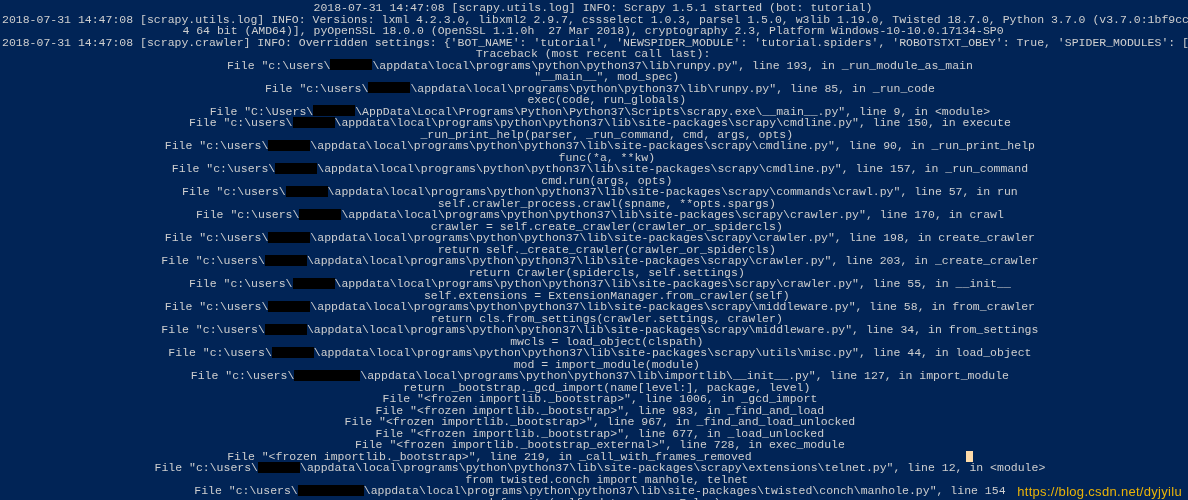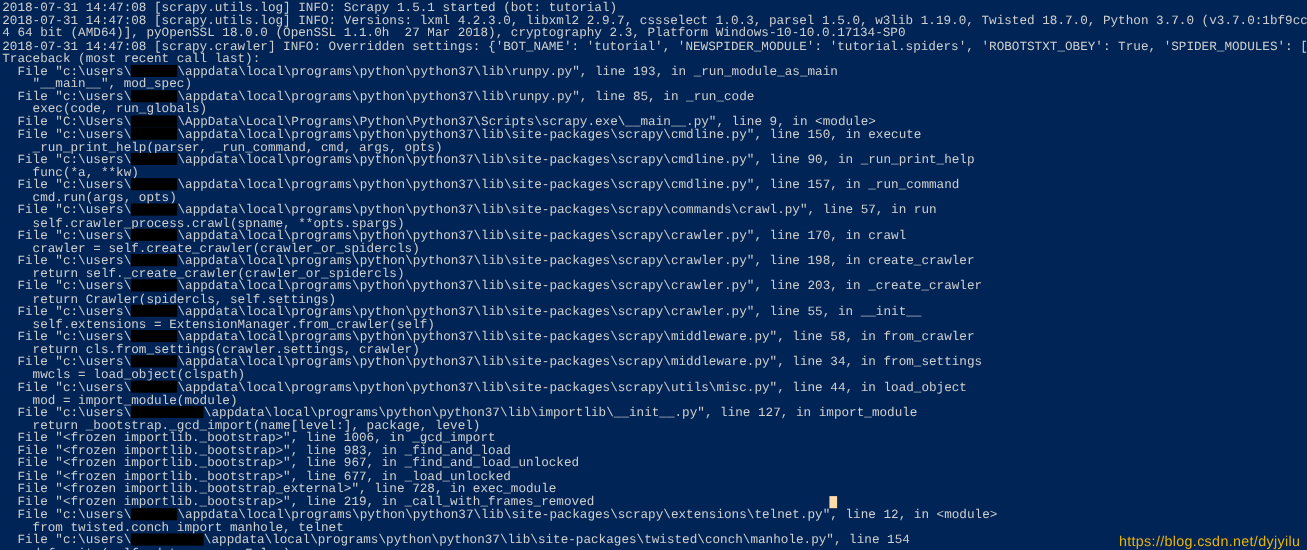--- a/index.html
+++ b/index.html
@@ -16,20 +16,21 @@
     position: relative;
   }
   .terminal {
     padding: 2px 4px 2px 2px;
     white-space: pre;
     letter-spacing: 0px;
   }
   .line {
     min-height: 11px;
     white-space: pre;
+    text-align: center;
   }
   .redact {
     background: #000;
     color: #000;
     display: inline-block;
     height: 11px;
     vertical-align: middle;
     margin-top: -1px;
   }
   .cursor {

